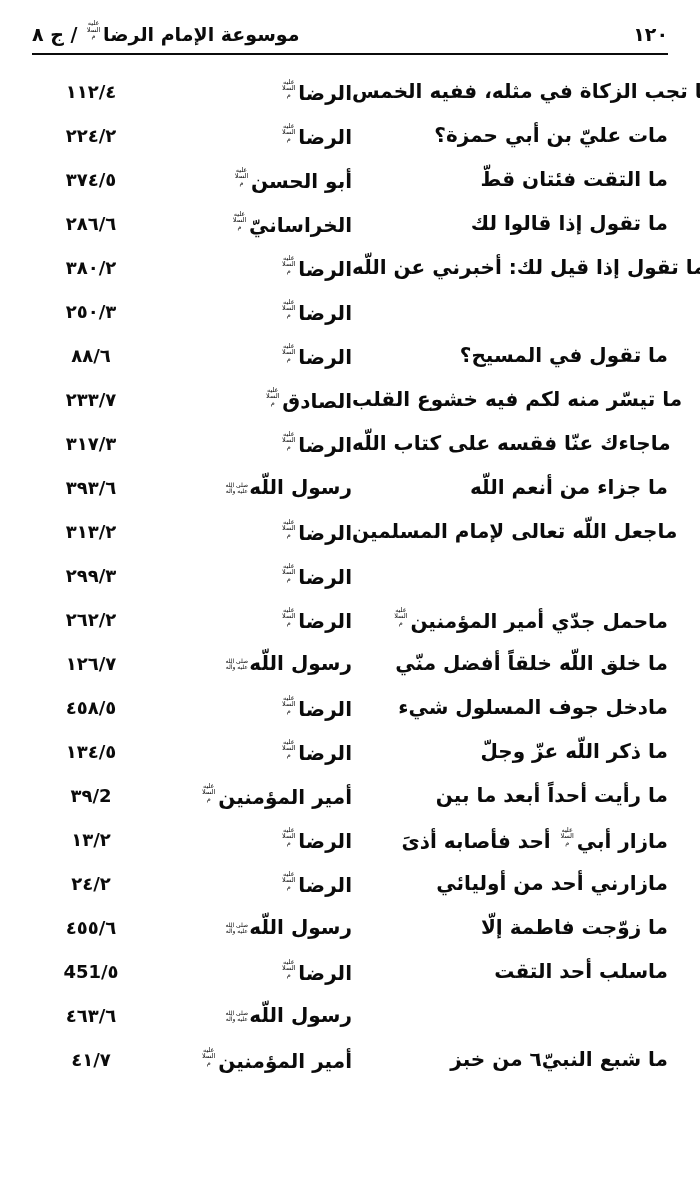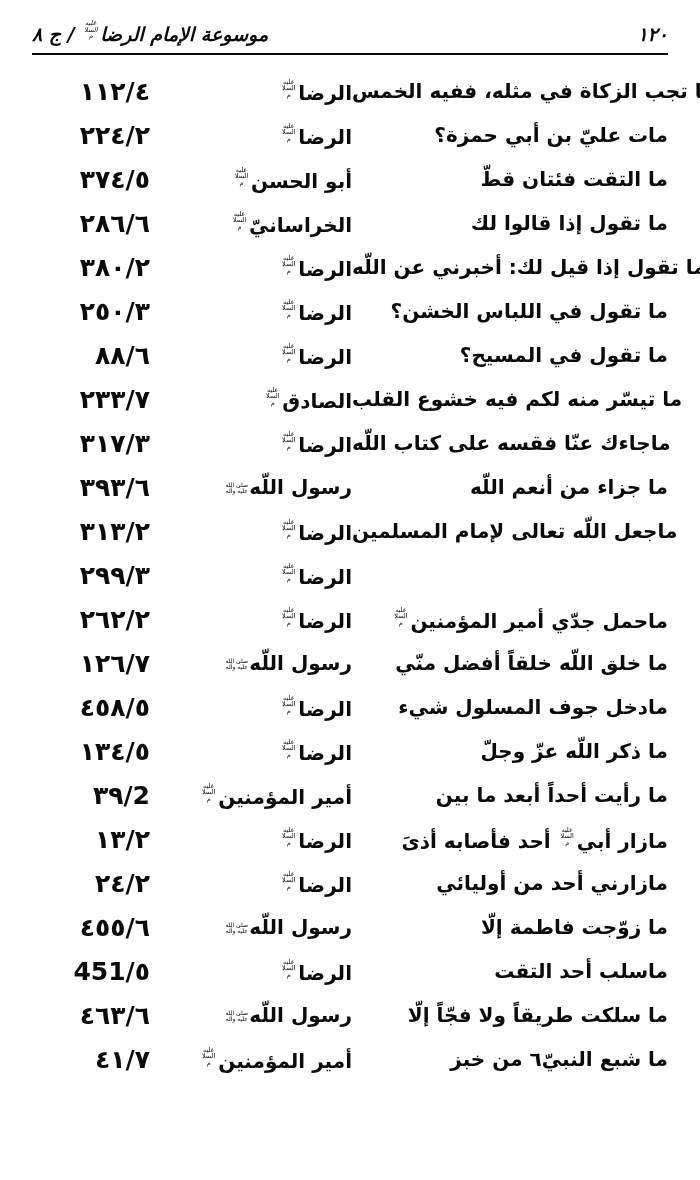--- a/index.html
+++ b/index.html
@@ -22,21 +22,20 @@
     height: 1180px;
   }
   .page-header {
     display: flex;
     flex-direction: row;
     justify-content: space-between;
     align-items: flex-end;
     padding: 20px 32px 0 32px;
     font-size: 19px;
     line-height: 1.25;
-    font-style: italic;
   }
   .book-title {
     direction: rtl;
     text-align: left;
     white-space: nowrap;
   }
   .page-number {
     direction: ltr;
     white-space: nowrap;
     letter-spacing: 1px;
@@ -53,22 +52,22 @@
   .index-row {
     display: flex;
     flex-direction: row;
     align-items: center;
     height: 44px;
     padding: 0 32px;
   }
   .cell-ref {
     width: 118px;
     direction: ltr;
-    text-align: right;
-    font-size: 25px;
+    text-align: center;
+    font-size: 18px;
     letter-spacing: 0.5px;
     flex: 0 0 auto;
   }
   .cell-speaker {
     width: 202px;
     direction: rtl;
     text-align: right;
     font-size: 20px;
     white-space: nowrap;
     flex: 0 0 auto;
@@ -139,21 +138,20 @@
 
     <div class="index-row">
       <div class="cell-ref">٣٨٠/٢</div>
       <div class="cell-speaker">الرضا<span class="stamp as">عليه السلام</span></div>
       <div class="cell-phrase">ما تقول إذا قيل لك: أخبرني عن اللّه</div>
     </div>
 
     <div class="index-row">
       <div class="cell-ref">٢٥٠/٣</div>
       <div class="cell-speaker">الرضا<span class="stamp as">عليه السلام</span></div>
-      <div class="cell-phrase">ما تقول في اللباس الخشن؟</div>
     </div>
 
     <div class="index-row">
       <div class="cell-ref">٨٨/٦</div>
       <div class="cell-speaker">الرضا<span class="stamp as">عليه السلام</span></div>
       <div class="cell-phrase">ما تقول في المسيح؟</div>
     </div>
 
     <div class="index-row">
       <div class="cell-ref">٢٣٣/٧</div>
@@ -234,21 +232,20 @@
 
     <div class="index-row">
       <div class="cell-ref">451/٥</div>
       <div class="cell-speaker">الرضا<span class="stamp as">عليه السلام</span></div>
       <div class="cell-phrase">ماسلب أحد التقت</div>
     </div>
 
     <div class="index-row">
       <div class="cell-ref">٤٦٣/٦</div>
       <div class="cell-speaker">رسول اللّه<span class="stamp saw">صلى الله عليه وآله</span></div>
-      <div class="cell-phrase">ما سلكت طريقاً ولا فجّاً إلّا</div>
     </div>
 
     <div class="index-row">
       <div class="cell-ref">٤١/٧</div>
       <div class="cell-speaker">أمير المؤمنين<span class="stamp as">عليه السلام</span></div>
       <div class="cell-phrase">ما شبع النبيّ٦ من خبز</div>
     </div>
   </div>
 
 </div>

